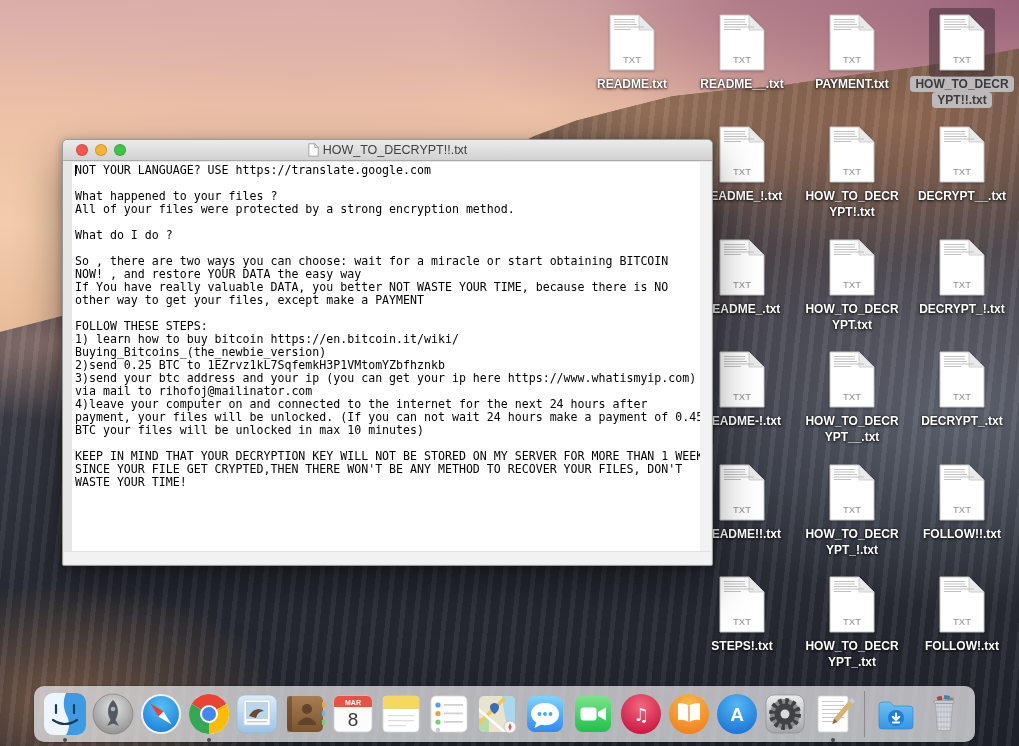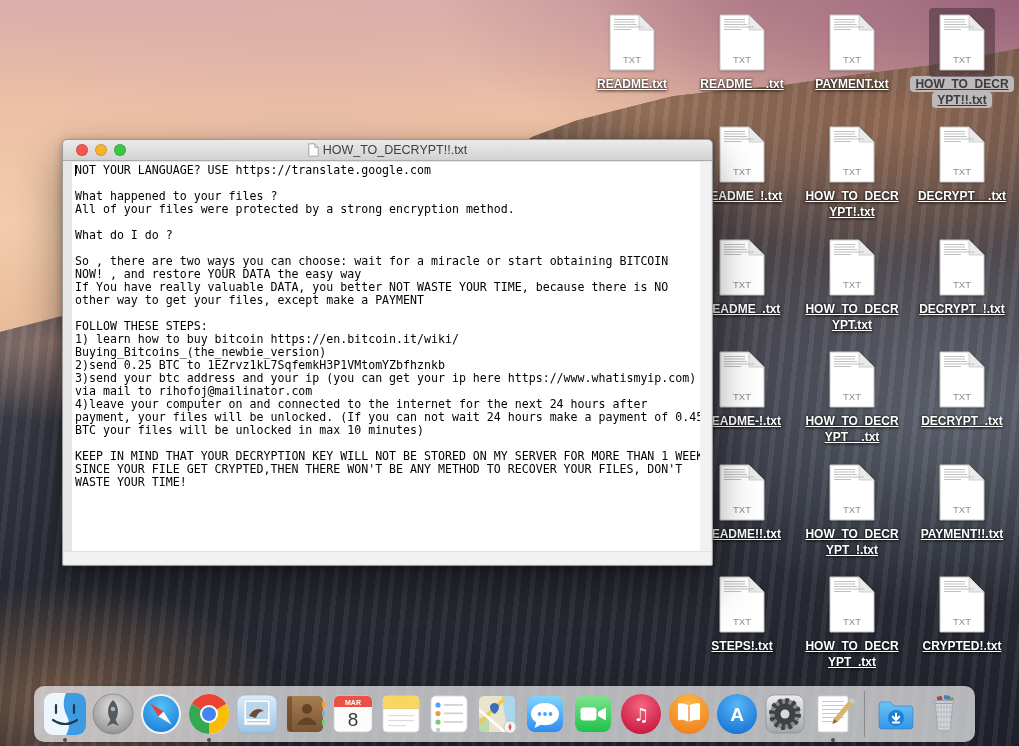--- a/index.html
+++ b/index.html
@@ -28,21 +28,21 @@
     background:repeating-linear-gradient(96deg, rgba(225,230,240,.06) 0 5px, rgba(0,0,0,.05) 5px 14px);}
 
   
   .desk-layer{position:absolute;inset:0;}
   .desk-icon{position:absolute;width:104px;display:flex;flex-direction:column;align-items:center;cursor:default;}
   .doc-wrap{position:relative;width:46px;height:57px;}
   .sel-box{position:absolute;left:-10px;top:-6px;width:66px;height:69px;border-radius:4px;background:rgba(64,44,54,.5);}
   .doc-svg{position:relative;display:block;width:46px;height:57px;filter:drop-shadow(0 1px 1px rgba(0,0,0,.25));}
   .desk-label{margin-top:5px;font-size:12px;font-weight:bold;line-height:16px;color:#fff;
     text-align:center;text-shadow:0 1px 3px rgba(0,0,0,.85),0 0 2px rgba(0,0,0,.6);}
-  .desk-label .lbl-line{display:block;text-decoration:underline;}
+  .desk-label .lbl-line{display:block;}
   .desk-icon.selected .desk-label{text-shadow:none;color:#3c3c3e;}
   .desk-icon.selected .lbl-line{display:inline-block;background:#bdb8ba;border-radius:4px;padding:0 5px;margin-top:-1px;}
 
   
   .window{position:absolute;left:62px;top:139px;width:651px;height:427px;
     background:#e6e6e6;border:1px solid #9a9a9a;border-radius:5px 5px 2px 2px;
     box-shadow:0 20px 45px rgba(0,0,0,.45),0 2px 8px rgba(0,0,0,.3);}
   .titlebar{position:absolute;left:0;top:0;right:0;height:21px;border-radius:5px 5px 0 0;
     background:linear-gradient(#ebebeb,#d2d2d2);border-bottom:1px solid #ababab;
     display:flex;align-items:center;}
@@ -374,21 +374,21 @@
         <rect x="5" y="5" width="21" height="1"></rect>
               <rect x="5" y="7.5" width="21" height="1"></rect>
         <rect x="5" y="10" width="23" height="1"></rect>
               <rect x="5" y="12.5" width="30" height="1"></rect>
         <rect x="5" y="15" width="17" height="1"></rect>
       </g>
       <text x="23" y="49" text-anchor="middle" font-size="9.5" fill="#8f8f8f" font-family="Liberation Sans, sans-serif">TXT</text>
     </svg>
         </div>
         <div class="desk-label">
-          <span class="lbl-line">PAYMENT!!.txt</span>
+          <span class="lbl-line">FOLLOW!!.txt</span>
         </div>
       </div>
       <div class="desk-icon" style="left: 690px; top: 576px;">
         <div class="doc-wrap">
           <svg class="doc-svg" viewBox="0 0 46 57">
       <path d="M1 1 H30 L45 16 V56 H1 Z" fill="#ffffff" stroke="#c6c6c6"></path>
       <path d="M30 1 L30 16 H45 Z" fill="#eaeaea" stroke="#c6c6c6" stroke-width="0.8"></path>
       <g fill="#c0c0c0">
         <rect x="5" y="5" width="21" height="1"></rect>
               <rect x="5" y="7.5" width="21" height="1"></rect>
@@ -432,21 +432,21 @@
         <rect x="5" y="5" width="21" height="1"></rect>
               <rect x="5" y="7.5" width="21" height="1"></rect>
         <rect x="5" y="10" width="23" height="1"></rect>
               <rect x="5" y="12.5" width="30" height="1"></rect>
         <rect x="5" y="15" width="17" height="1"></rect>
       </g>
       <text x="23" y="49" text-anchor="middle" font-size="9.5" fill="#8f8f8f" font-family="Liberation Sans, sans-serif">TXT</text>
     </svg>
         </div>
         <div class="desk-label">
-          <span class="lbl-line">CRYPTED!.txt</span>
+          <span class="lbl-line">FOLLOW!.txt</span>
         </div>
       </div>
     </div>
 
   <div class="window">
     <div class="titlebar">
       <div class="lights">
         <div class="light" id="light-close" style="background: rgb(247, 86, 79);"></div>
         <div class="light" id="light-min" style="background: rgb(246, 180, 46);"></div>
         <div class="light" id="light-max" style="background: rgb(62, 198, 67);"></div>

